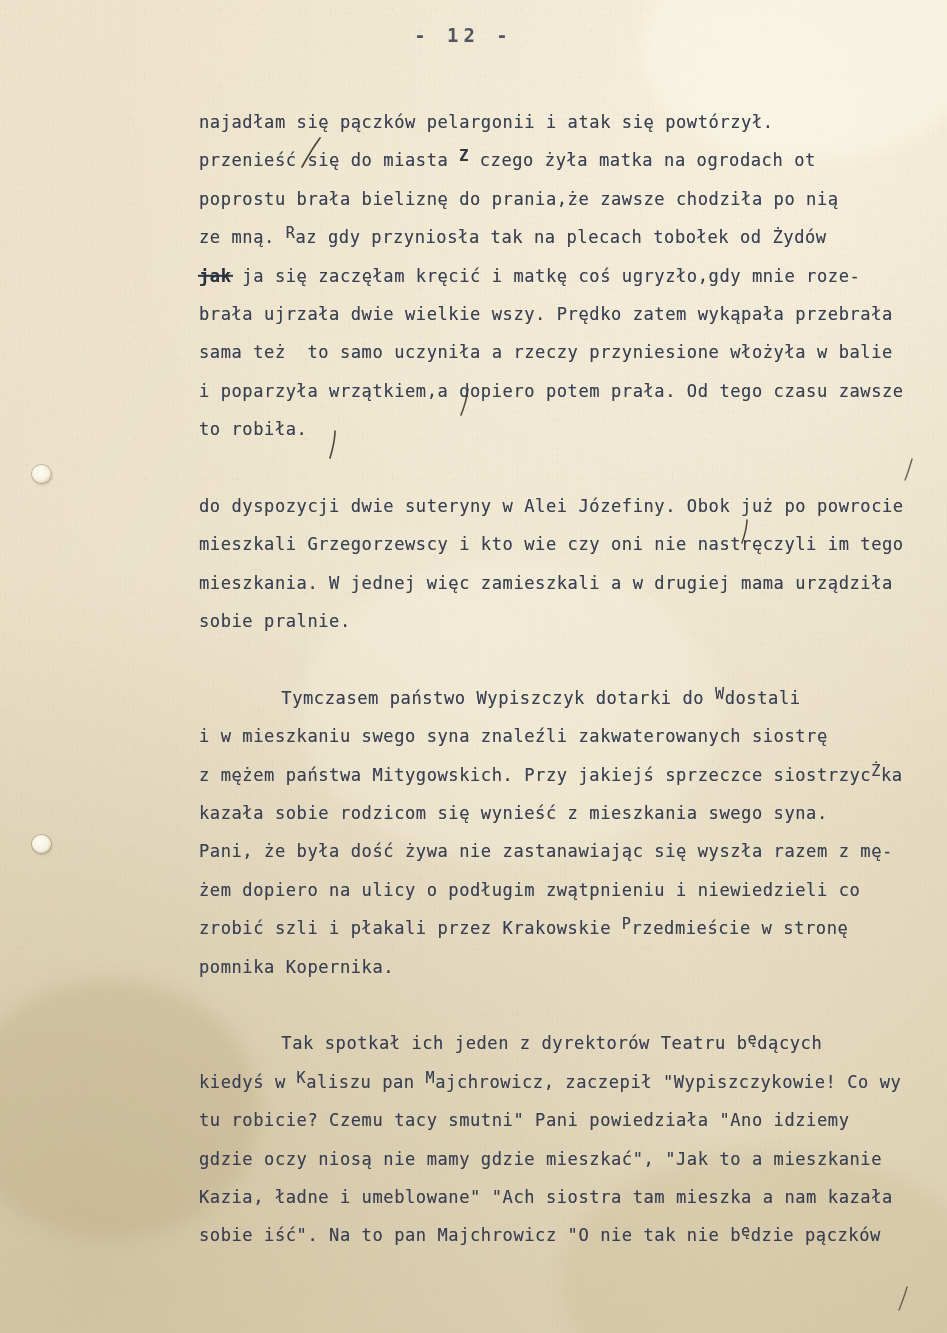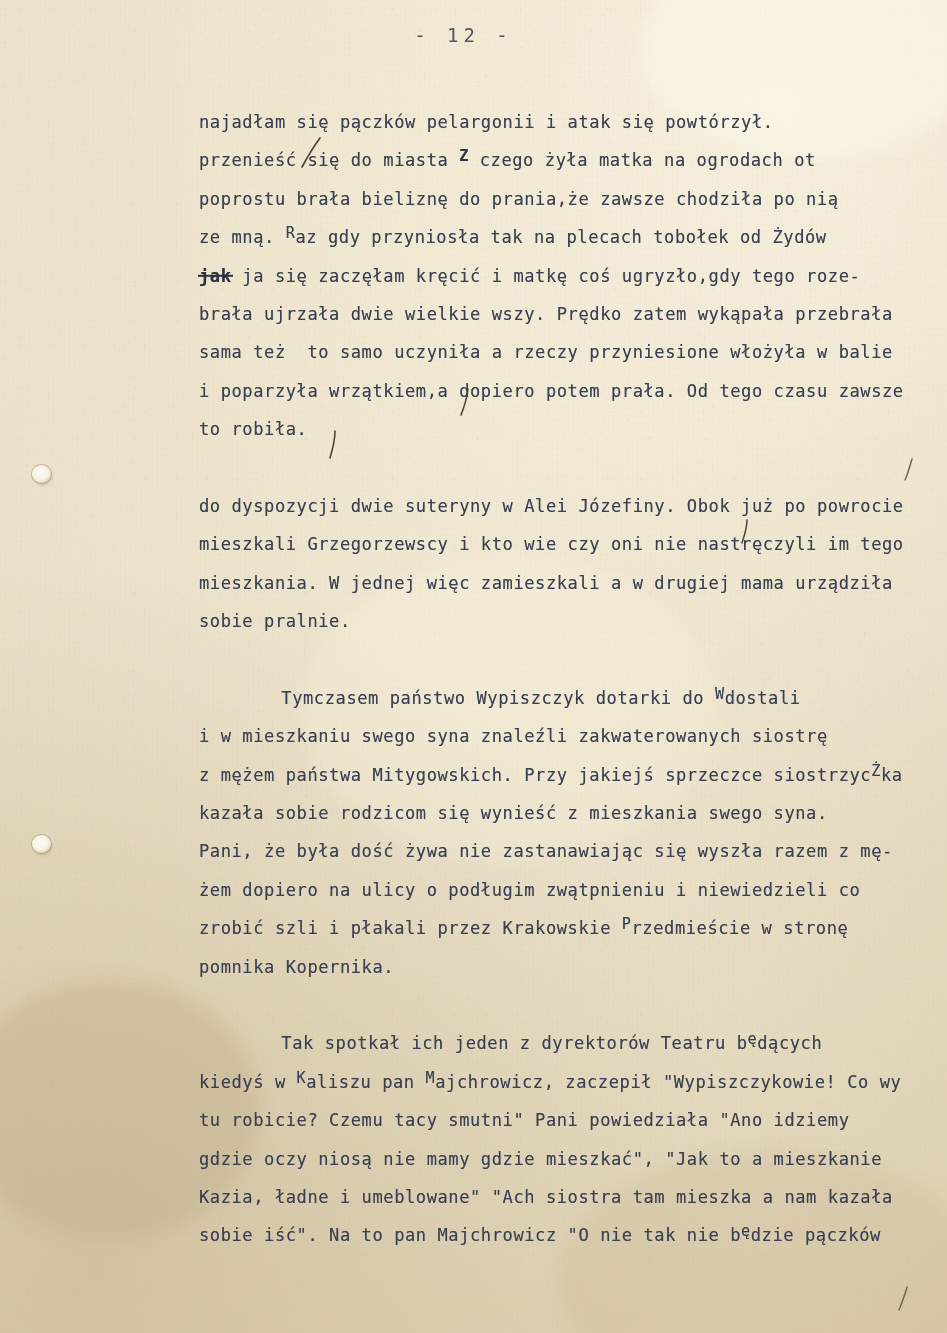--- a/index.html
+++ b/index.html
@@ -58,21 +58,21 @@
 
   
   .folio {
     position: absolute;
     top: 24px;
     left: 0;
     width: 927px;
     text-align: center;
     font-size: 19px;
     letter-spacing: 5px;
-    font-weight: 400;
+    font-weight: 700;
     color: #3c4154;
     opacity: 0.88;
   }
 
   
   .body {
     position: absolute;
     left: 158px;
     top: 103px;
     width: 760px;
@@ -193,21 +193,21 @@
 
     <div class="ln"><span>najadłam się pączków pelargonii i atak się powtórzył.</span></div>
 
 
     <div class="ln"><span>przenieść się do miasta </span><span class="sup bold">Z</span><span> czego żyła matka na ogrodach ot</span></div>
 
     <div class="ln"><span>poprostu brała bieliznę do prania,że zawsze chodziła po nią</span></div>
 
     <div class="ln"><span>ze mną. </span><span class="sup">R</span><span>az gdy przyniosła tak na plecach tobołek od Żydów</span></div>
 
-    <div class="ln"><span class="strike">jak</span><span> ja się zaczęłam kręcić i matkę coś ugryzło,gdy tego roze-</span></div>
+    <div class="ln"><span class="strike">jak</span><span> ja się zaczęłam kręcić i matkę coś ugryzło,gdy mnie roze-</span></div>
 
     <div class="ln"><span>brała ujrzała dwie wielkie wszy. Prędko zatem wykąpała przebrała</span></div>
 
     <div class="ln"><span>sama też  to samo uczyniła a rzeczy przyniesione włożyła w balie</span></div>
 
     <div class="ln"><span>i poparzyła wrzątkiem,a dopiero potem prała. Od tego czasu zawsze</span></div>
 
     <div class="ln"><span>to robiła.</span></div>
 
     <div class="ln blank"><span></span>&nbsp;</div>

